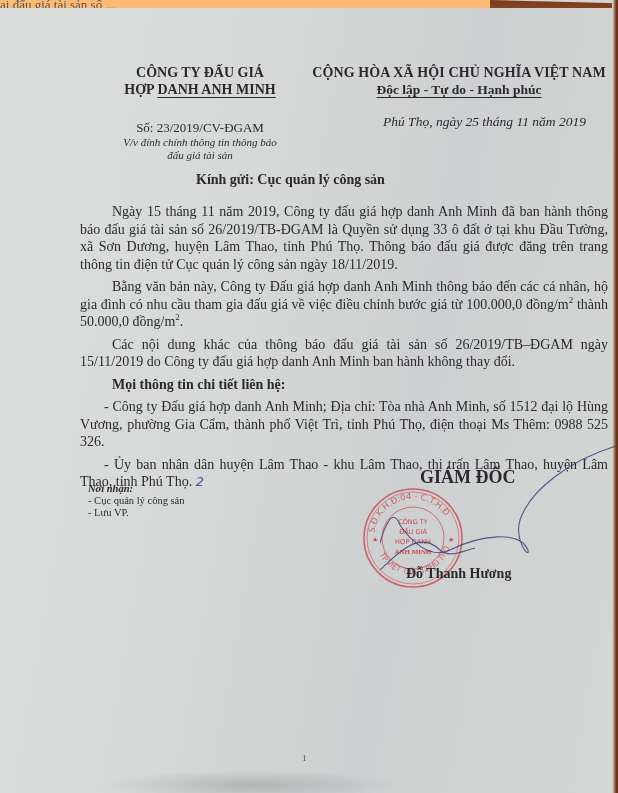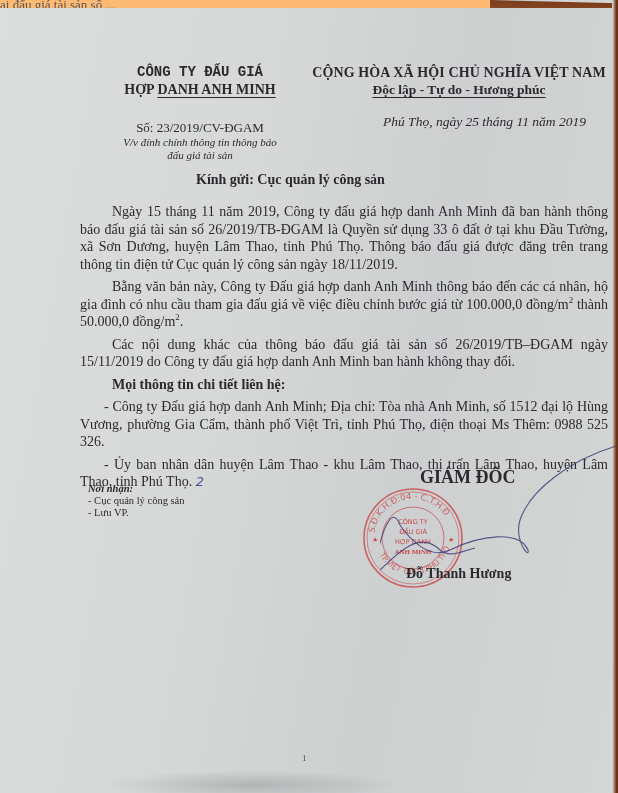--- a/index.html
+++ b/index.html
@@ -26,21 +26,21 @@
   .page {
     position:absolute; left:0; top:8px; width:612px; height:785px;
     background:linear-gradient(100deg,#dcdedd 0%,#d6d8d7 40%,#cdcfd0 65%,#d5d7d6 100%);
   }
   .shadow-bottom {
     position:absolute; left:100px; top:770px; width:300px; height:30px;
     background:radial-gradient(ellipse at center,rgba(120,120,125,.35),rgba(0,0,0,0) 70%);
   }
   .hdr-left { position:absolute; left:95px; top:64px; width:210px; text-align:center; }
   .hdr-right { position:absolute; left:300px; top:64px; width:318px; text-align:center; }
-  .org1 { font-size:14px; font-weight:bold; line-height:17px;font-family:Liberation Mono, monospace; }
+  .org1 { font-size:14px; font-weight:bold; line-height:17px; }
   .org2 { font-size:14px; font-weight:bold; line-height:17px; }
   .org2 .u { text-decoration:underline; text-underline-offset:3px; }
   .docno { font-size:13px; margin-top:22px; line-height:16px; }
   .subject { font-size:11px; font-style:italic; line-height:13px; }
   .nation { font-size:14px; font-weight:bold; line-height:17px; letter-spacing:0.1px; }
   .motto { font-size:13.5px; font-weight:bold; line-height:17px; text-decoration:underline; text-underline-offset:3px; }
   .date { position:absolute; left:383px; top:114px; font-size:13.5px; font-style:italic;text-align:center; }
   .to { position:absolute; left:196px; top:172px; font-size:14px; font-weight:bold; }
   .body { position:absolute; left:80px; top:203px; width:528px; font-size:14px; line-height:17.5px; text-align:justify; }
   .body p { margin:0 0 5px 0; text-indent:32px; }
@@ -70,21 +70,21 @@
 <div class="hdr-left">
   <div class="org1">CÔNG TY ĐẤU GIÁ</div>
   <div class="org2"><span>HỢP </span><span class="u">DANH ANH MINH</span></div>
   <div class="docno">Số: 23/2019/CV-ĐGAM</div>
   <div class="subject">V/v đính chính thông tin thông báo</div>
   <div class="subject">đấu giá tài sản</div>
 </div>
 
 <div class="hdr-right">
   <div class="nation">CỘNG HÒA XÃ HỘI CHỦ NGHĨA VIỆT NAM</div>
-  <div class="motto">Độc lập - Tự do - Hương phúc</div>
+  <div class="motto">Độc lập - Tự do - Hạnh phúc</div>
 </div>
 <div class="date">Phú Thọ, ngày 25 tháng 11 năm 2019</div>
 
 <div class="to">Kính gửi: Cục quản lý công sản</div>
 
 <div class="body">
   <p>Ngày 15 tháng 11 năm 2019, Công ty đấu giá hợp danh Anh Minh đã ban hành thông báo đấu giá tài sản số 26/2019/TB-ĐGAM là Quyền sử dụng 33 ô đất ở tại khu Đầu Tường, xã Sơn Dương, huyện Lâm Thao, tỉnh Phú Thọ. Thông báo đấu giá được đăng trên trang thông tin điện tử Cục quản lý công sản ngày 18/11/2019.</p>
   <p><span>Bằng văn bản này, Công ty Đấu giá hợp danh Anh Minh thông báo đến các cá nhân, hộ gia đình có nhu cầu tham gia đấu giá về việc điều chỉnh bước giá từ 100.000,0 đồng/m</span><sup>2</sup><span> thành 50.000,0 đồng/m</span><sup>2</sup><span>.</span></p>
   <p>Các nội dung khác của thông báo đấu giá tài sản số 26/2019/TB–ĐGAM ngày 15/11/2019 do Công ty đấu giá hợp danh Anh Minh ban hành không thay đổi.</p>
   <p class="contact">Mọi thông tin chi tiết liên hệ:</p>

